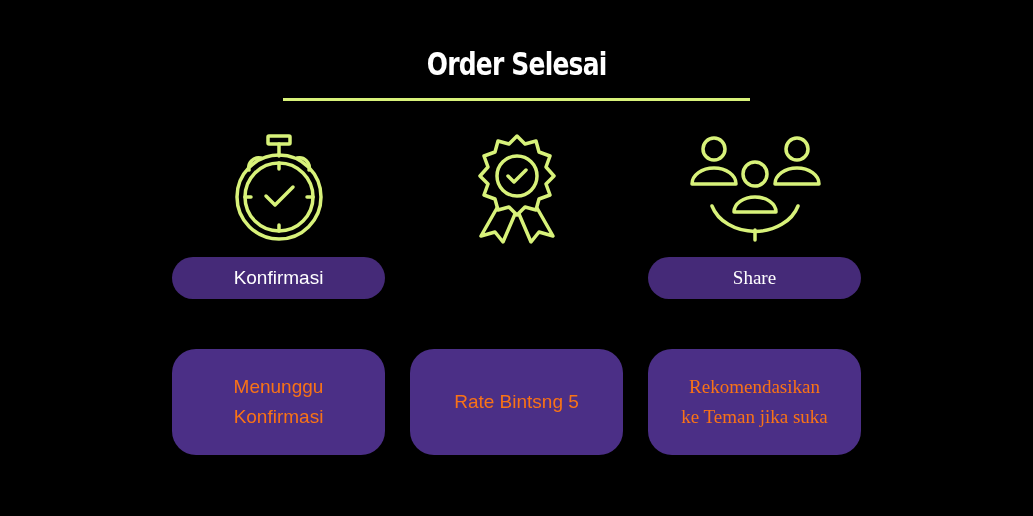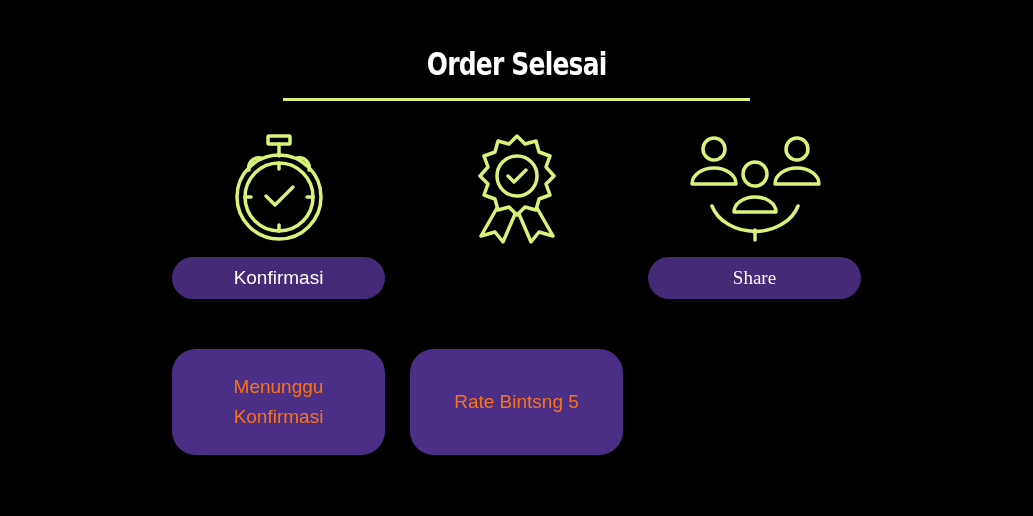--- a/index.html
+++ b/index.html
@@ -144,13 +144,17 @@
       <path d="M87 52 A22 16 0 0 1 131 52 Z"></path>
       <circle cx="67" cy="42" r="12"></circle>
       <path d="M46 80 A21 15 0 0 1 88 80 Z"></path>
       <path d="M24 74 A45 36 0 0 0 110 74"></path>
       <line x1="67" y1="98" x2="67" y2="108"></line>
     </svg>
   </div>
   <div class="label-pill">
     <span>Share</span>
   </div>
+  <div class="content-box">
+    <span>Rekomendasikan</span>
+    <span>ke Teman jika suka</span>
+  </div>
 </div>
 
 </body></html>

